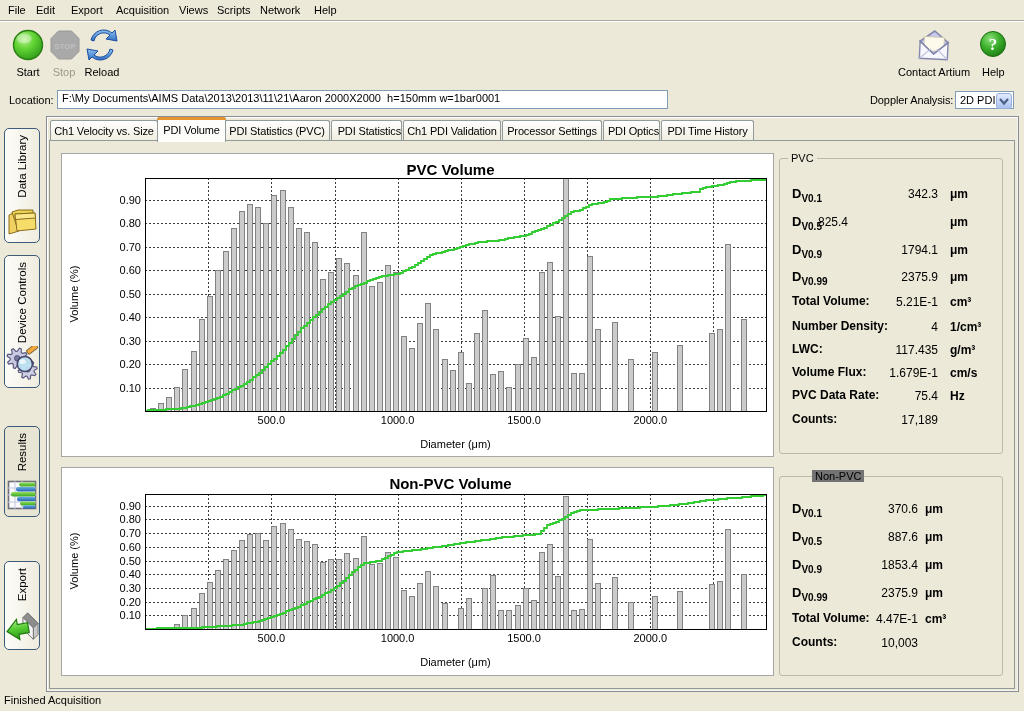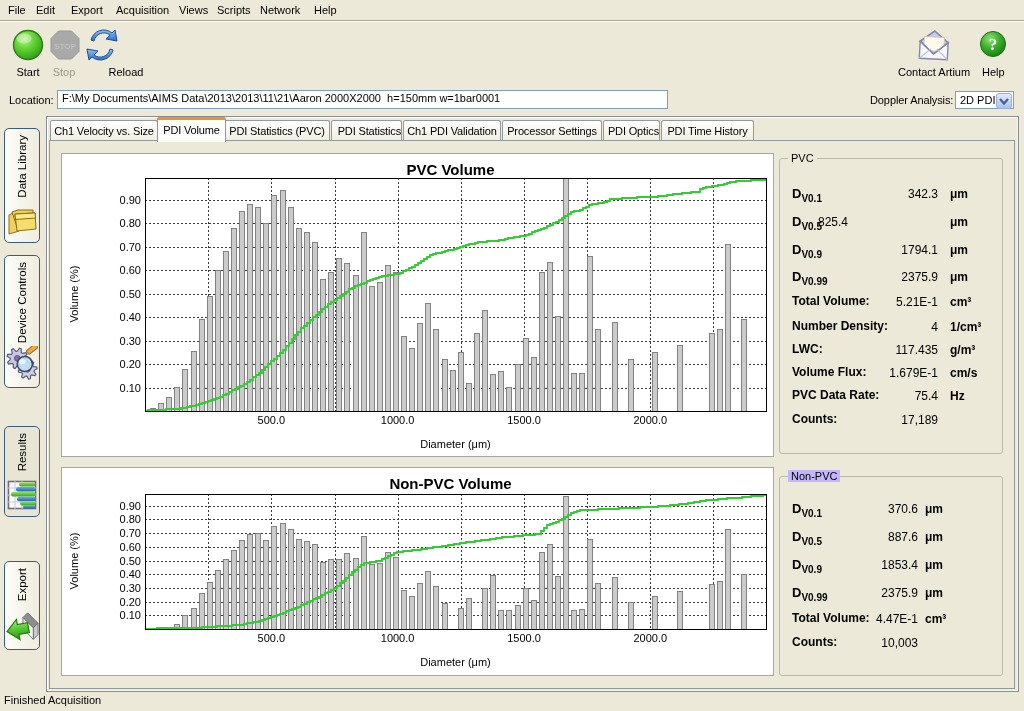--- a/index.html
+++ b/index.html
@@ -39,21 +39,21 @@
         <stop offset="100%" stop-color="#2f6fc4"></stop>
       </linearGradient>
     </defs>
 <g stroke="#1d4e9e" stroke-width="1" fill="url(#bl)">
 <path d="M10 14 A10 10 0 0 1 26 8 L22 12 L33 14 L31 3 L28 6 A13 13 0 0 0 7 13 Z"></path>
 <path d="M26 22 A10 10 0 0 1 10 28 L14 24 L3 22 L5 33 L8 30 A13 13 0 0 0 29 23 Z"></path>
 </g>
   </svg>
 <div style="position:absolute;left:13px;top:66px;width:30px;text-align:center;font-size:11px;">Start</div>
 <div style="position:absolute;left:49px;top:66px;width:30px;text-align:center;font-size:11px;color:#9d9a88;">Stop</div>
-<div style="position:absolute;left:83px;top:66px;width:38px;text-align:center;font-size:11px;margin-left:24px;">Reload</div>
+<div style="position:absolute;left:83px;top:66px;width:38px;text-align:center;font-size:11px;">Reload</div>
 <svg width="36" height="34" style="position:absolute;left:916px;top:28px" xmlns="http://www.w3.org/2000/svg">
 <g transform="rotate(3 18 17)">
 <polygon points="4,14 18,3 32,14 18,26" fill="#c9cbee" stroke="#8387ad" stroke-width="1.6"></polygon>
 <rect x="8" y="9" width="20" height="14" fill="#fdfaec" stroke="#c9c2a8" stroke-width="0.8"></rect>
 <polygon points="4,14 4,31 32,31 32,14 18,26" fill="#f7f7fd" stroke="#8387ad" stroke-width="1.4"></polygon>
 <polyline points="4,14 18,26 32,14" fill="none" stroke="#8387ad" stroke-width="1.2"></polyline>
 <polyline points="4,31 15,21" fill="none" stroke="#b9bcd8" stroke-width="1"></polyline>
 <polyline points="32,31 21,21" fill="none" stroke="#b9bcd8" stroke-width="1"></polyline>
 </g>
   </svg>
@@ -409,21 +409,21 @@
 <text x="463.0" y="175" font-family="Liberation Sans" font-size="11" text-anchor="middle" fill="#000">1500.0</text>
 <text x="589.3" y="175" font-family="Liberation Sans" font-size="11" text-anchor="middle" fill="#000">2000.0</text>
 <text x="394.5" y="199" font-family="Liberation Sans" font-size="11" text-anchor="middle" fill="#000">Diameter (μm)</text>
 <text x="17" y="94" font-family="Liberation Sans" font-size="11" text-anchor="middle" fill="#000" transform="rotate(-90 17 94)">Volume (%)</text>
 </svg>
 </div>
 
 <div style="position:absolute;left:779px;top:158px;width:222px;height:294px;border:1px solid #bcb9a8;border-radius:3px;z-index:4;"></div>
 <div style="position:absolute;left:788px;top:152px;background:#ece9d8;padding:0 3px;font-size:11px;z-index:5;">PVC</div>
 <div style="position:absolute;left:779px;top:476px;width:222px;height:198px;border:1px solid #bcb9a8;border-radius:3px;z-index:4;"></div>
-<div style="position:absolute;left:788px;top:470px;background:#c4b5fd;padding:0 3px;font-size:11px;z-index:5;text-align:right;">Non-PVC</div>
+<div style="position:absolute;left:812px;top:470px;background:#737373;padding:0 3px;font-size:11px;z-index:5;text-align:right;">Non-PVC</div>
 <div style="z-index:6;position:absolute;left:0;top:0;">
 <div style="position:absolute;left:792px;top:186px;font-size:12px;font-weight:bold;white-space:nowrap"><span style="font-weight:bold;font-size:13px">D</span><span style="font-weight:bold;font-size:10px;position:relative;top:4px">V0.1</span></div>
 <div style="position:absolute;left:818px;top:187px;width:120px;text-align:right;font-size:12px;white-space:nowrap">342.3</div>
 <div style="position:absolute;left:950px;top:187px;font-size:12px;font-weight:bold;white-space:nowrap">μm</div>
 <div style="position:absolute;left:792px;top:214px;font-size:12px;font-weight:bold;white-space:nowrap"><span style="font-weight:bold;font-size:13px">D</span><span style="font-weight:bold;font-size:10px;position:relative;top:4px">V0.5</span></div>
 <div style="position:absolute;left:818px;top:215px;width:120px;text-align:left;font-size:12px;white-space:nowrap">825.4</div>
 <div style="position:absolute;left:950px;top:215px;font-size:12px;font-weight:bold;white-space:nowrap">μm</div>
 <div style="position:absolute;left:792px;top:242px;font-size:12px;font-weight:bold;white-space:nowrap"><span style="font-weight:bold;font-size:13px">D</span><span style="font-weight:bold;font-size:10px;position:relative;top:4px">V0.9</span></div>
 <div style="position:absolute;left:818px;top:243px;width:120px;text-align:right;font-size:12px;white-space:nowrap">1794.1</div>
 <div style="position:absolute;left:950px;top:243px;font-size:12px;font-weight:bold;white-space:nowrap">μm</div>

